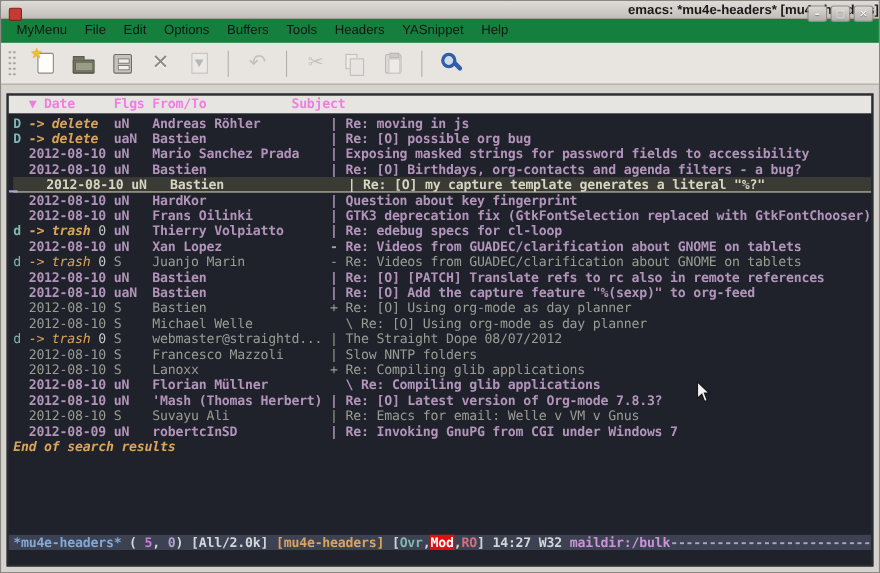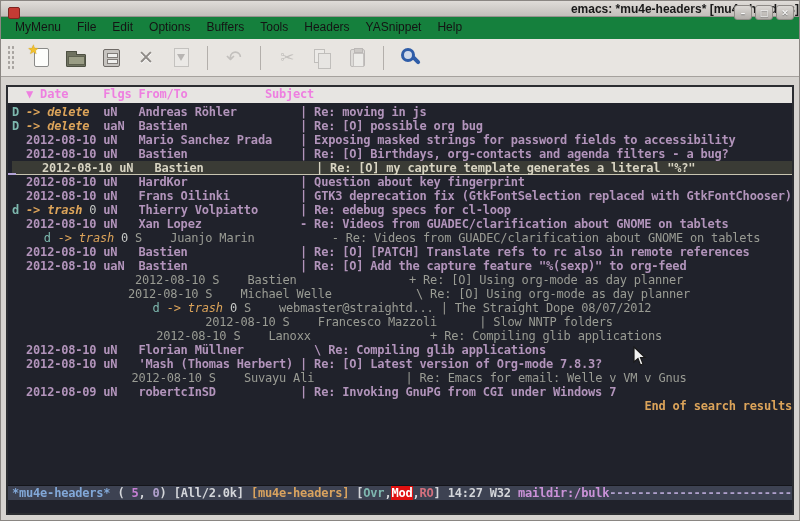--- a/index.html
+++ b/index.html
@@ -42,28 +42,28 @@
   .ic-paste::before{content:"";position:absolute;left:3px;top:-2px;width:7px;height:3px;background:#a29e9a;border:1px solid #76726e;}
   .ic-paste::after{content:"";position:absolute;left:2px;top:3px;width:9px;height:12px;background:#f6f5f3;border:1px solid #908c88;}
   .ic-search{width:14px;height:14px;border:3px solid #2f5da8;border-radius:50%;background:#cfd9ea;margin:-5px 5px 0 0;}
   .ic-search::after{content:"";position:absolute;right:-6px;bottom:-6px;width:4px;height:10px;background:#2f5da8;transform:rotate(-45deg);border-radius:2px;}
   
   .frame{position:absolute;left:5px;right:5px;top:84px;bottom:5px;border:2px solid #2b2d31;background:var(--buffer_bg,#20222b);display:flex;flex-direction:column;font-family:"DejaVu Sans Mono",monospace;font-size:12px;letter-spacing:-0.2px;}
   .header-line{height:16px;line-height:15px;background:var(--header_bg,#e7e5e2);color:var(--header_fg,#ee7fe0);font-weight:bold;white-space:pre;padding-left:4px;overflow:hidden;flex:none;}
   .buffer{flex:1;position:relative;overflow:hidden;padding:2px 0 0 4px;}
   .hrow{height:14px;line-height:14px;white-space:pre;position:relative;}
   .hrow.unread{color:var(--unread,#b294bb);font-weight:bold;}
-  .hrow.read{color:var(--read,#9a9c94);text-align:center;}
+  .hrow.read{color:var(--read,#9a9c94);}
   .hrow .mark{color:var(--mark,#7db8ae);}
   .hrow.marked .datemark{color:var(--mark_action,#dca45a);font-style:italic;}
   .hrow .extra{color:var(--extra,#c5c8c6);font-weight:normal;}
   .hrow.current{background:var(--highlight_bg,#3a3b35);border-bottom:1px solid #c8c4b0;padding-left:16px;}
   .hrow.current span{color:var(--highlight_fg,#d8d4c2) !important;}
   .hrow.current::after{content:"";position:absolute;left:-4px;bottom:-1px;width:8px;height:2px;background:#b2a2d6;}
-  .endline{color:var(--end_text,#dca45a);font-weight:bold;height:14px;line-height:14px;white-space:pre;text-align:right;}
+  .endline{color:var(--end_text,#dca45a);font-style:italic;font-weight:bold;height:14px;line-height:14px;white-space:pre;}
   .modeline{height:15px;line-height:15px;flex:none;background:var(--ml_bg,#3d4252);color:var(--ml_fg,#d4d6da);font-weight:bold;border-top:1px solid #14151a;white-space:pre;overflow:hidden;padding-left:4px;}
   .mlc-fg{color:var(--ml_fg,#d4d6da);}
   .mlc-blue{color:var(--ml_blue,#82a8d8);}
   .mlc-magenta{color:var(--ml_magenta,#c77fd4);}
   .mlc-lavender{color:var(--ml_lavender,#b0a0cc);}
   .mlc-orange{color:var(--ml_orange,#d9a35f);}
   .mlc-teal{color:var(--ml_teal,#7fb8b0);}
   .mlc-rose{color:var(--ml_rose,#d4707e);}
   .mlc-pink{color:var(--ml_pink,#cb92d8);}
   .mlc-mod{color:var(--ml_mod_fg,#ffffff);background:var(--ml_mod_bg,#e01010);}

